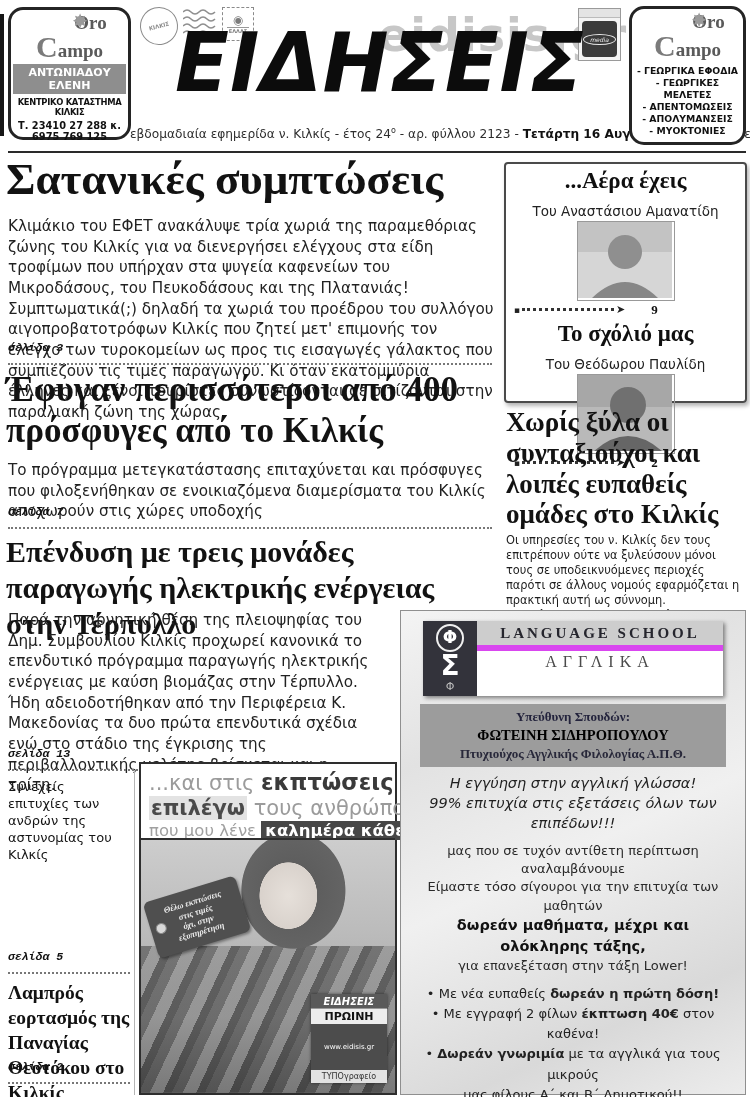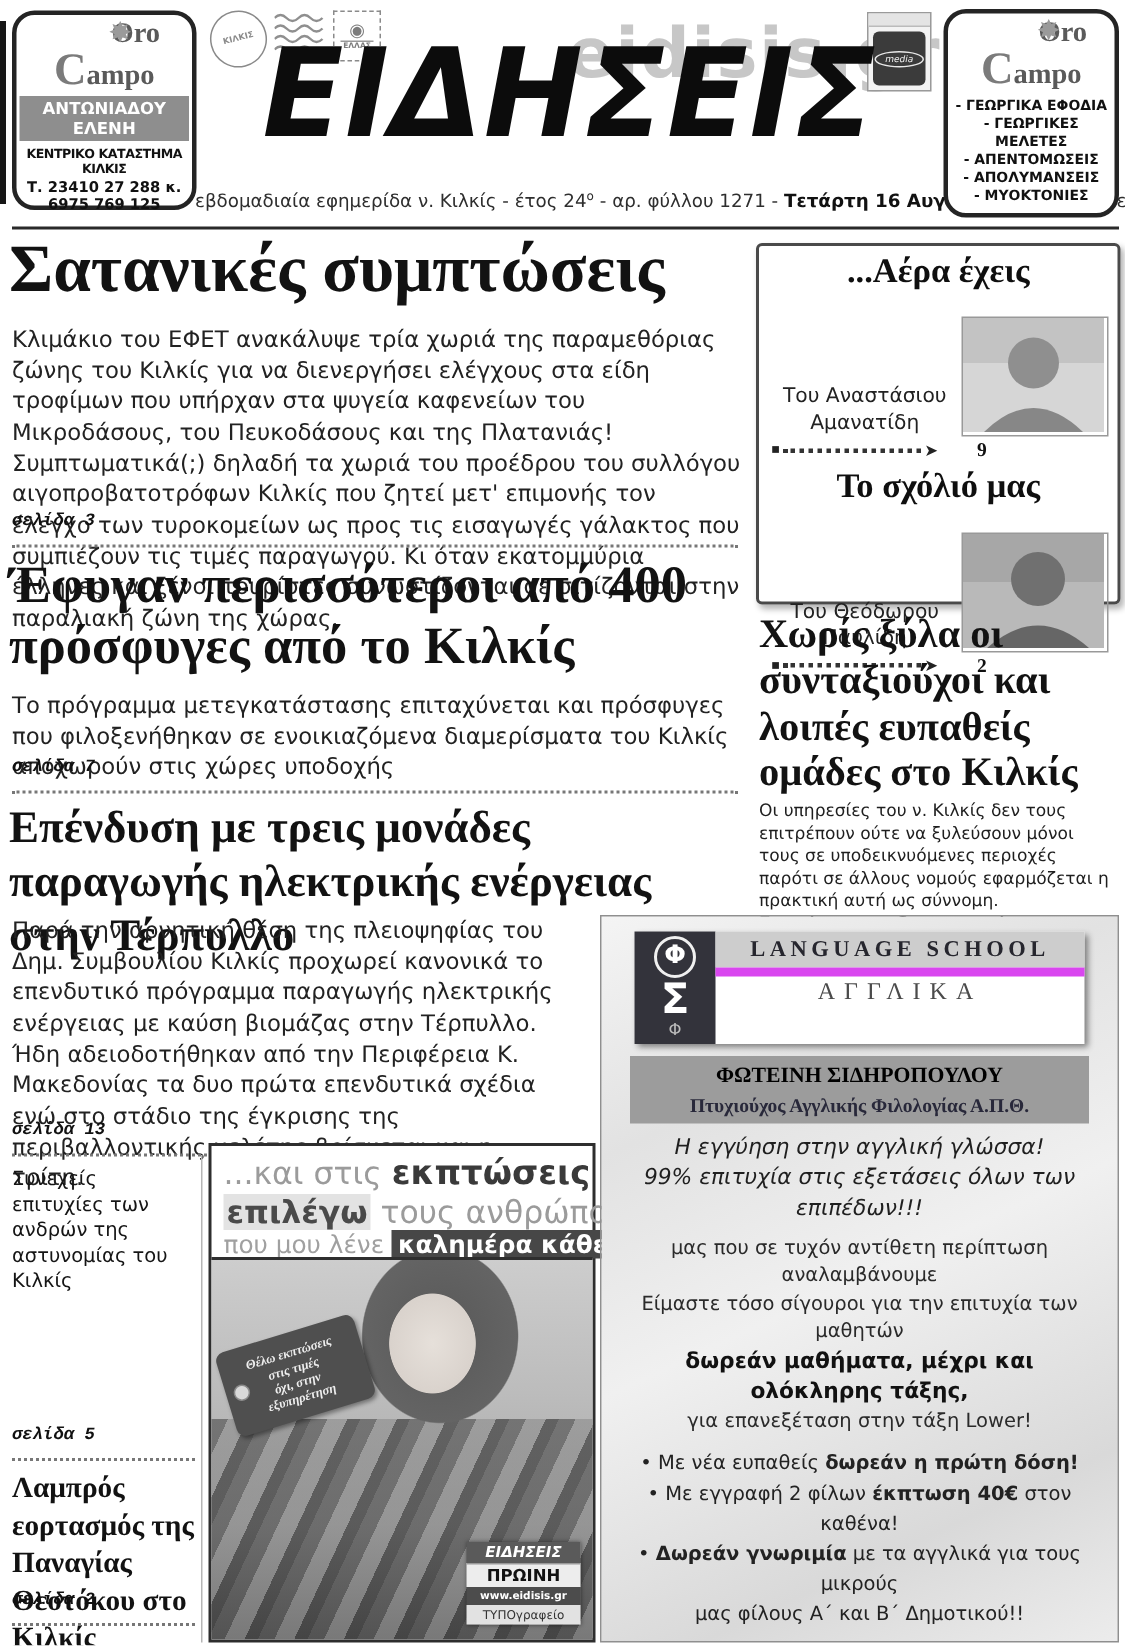--- a/index.html
+++ b/index.html
@@ -50,21 +50,21 @@
   .h2{left:6px;top:370px;width:492px;font-size:35px;line-height:1.17;}
   .a2-body{left:8px;top:460px;width:486px;}
   .a2-page{left:8px;top:505px;width:484px;}
   .h3{left:6px;top:534px;width:482px;font-size:30px;line-height:1.2;}
   .a3-body{left:8px;top:610px;width:364px;}
   .a3-page{left:8px;top:747px;width:150px;}
   
   .cols-box{left:504px;top:162px;width:243px;height:241px;border:2px solid #4a4a4a;border-radius:4px;
             box-shadow:2px 3px 4px rgba(0,0,0,.3);box-sizing:border-box;padding:4px 6px;display:flex;flex-direction:column;}
   .col-title{font-family:"Liberation Serif",serif;font-weight:bold;font-size:23px;text-align:center;color:#0f0f0f;line-height:1.1;}
-  .col-row{display:flex;align-items:flex-end;margin-top:18px;}
+  .col-row{display:flex;align-items:center;margin-top:2px;flex-direction:column;}
   .col-author{flex:1;text-align:center;font-size:13.5px;line-height:1.3;color:#222;padding-top:8px;}
   .col-photo{width:96px;height:78px;flex:0 0 auto;border:1px solid #999;}
   .arrow-line{display:flex;align-items:center;margin:1px 6px 3px 2px;}
   .arrow-sq{font-size:9px;color:#222;}
   .dotline{flex:0 0 92px;border-bottom:3px dotted #333;height:0;margin:0 2px;}
   .arrow-head{font-size:11px;color:#222;}
   .arrow-num{font-family:"Liberation Serif",serif;font-weight:bold;font-size:13px;margin-left:26px;color:#111;}
   
   .wood-h{left:506px;top:407px;width:241px;font-size:27px;line-height:1.14;}
   .wood-body{left:506px;top:533px;width:240px;font-size:11.4px;line-height:1.32;color:#1e1e1e;}
@@ -92,21 +92,21 @@
        linear-gradient(180deg,#cdcdcd 0%,#bcbcbc 35%,#a8a8a8 70%,#6f6f6f 100%);
      background-repeat:no-repeat;background-size:auto,auto,100% 58%,100% 100%;background-position:0 0,0 0,0 100%,0 0;}
   .tag{position:absolute;left:8px;top:48px;width:96px;height:58px;background:#4f4f4f;border-radius:6px;
        transform:rotate(-17deg);color:#eee;display:flex;align-items:center;justify-content:center;
        font-family:"Liberation Serif",serif;font-style:italic;font-weight:bold;font-size:8.6px;line-height:1.2;text-align:center;
        box-shadow:1px 2px 3px rgba(0,0,0,.4);}
   .tag-hole{position:absolute;left:5px;top:24px;width:9px;height:9px;border-radius:50%;background:#d9d9d9;border:1.5px solid #8a8a8a;}
   .mad-logo{position:absolute;right:8px;bottom:10px;width:76px;text-align:center;box-shadow:0 0 3px rgba(0,0,0,.5);}
   .ml-r1{background:#5a5a5a;color:#fff;font-style:italic;font-weight:bold;font-size:10px;padding:2px 0 1px;}
   .ml-r2{background:#ededed;color:#111;font-weight:bold;font-size:11px;padding:1px 0;border-top:1px solid #999;}
-  .ml-r3{background:#4c4c4c;color:#fff;font-weight:bold;font-size:7px;padding:2px 0;}
+  .ml-r3{background:#4c4c4c;color:#fff;font-weight:normal;font-size:7px;padding:19px 0;}
   .ml-r4{background:#e2e2e2;color:#333;font-size:8px;padding:2px 0;}
   
   .school-ad{left:400px;top:610px;width:346px;height:485px;border:1.5px solid #8f8f8f;box-sizing:border-box;
      background:linear-gradient(155deg,#f4f4f4 0%,#e2e2e2 25%,#f0f0f0 50%,#d9d9d9 80%,#ececec 100%);
      padding:8px 10px;display:flex;flex-direction:column;text-align:center;}
   .sl-logo{width:300px;height:84px;margin:2px auto 8px;display:flex;background:#fff;box-shadow:2px 2px 4px rgba(0,0,0,.45);}
   .sl-left{width:54px;background:#33333b;color:#fff;display:flex;flex-direction:column;align-items:center;justify-content:space-around;padding:3px 0;}
   .sl-phi{width:24px;height:24px;border:2px solid #f0f0f0;border-radius:50%;font-size:17px;line-height:23px;font-weight:bold;}
   .sl-sigma{font-size:28px;font-weight:bold;line-height:1;}
   .sl-phi2{font-size:11px;color:#bdbdbd;}
@@ -166,21 +166,21 @@
 
   <div class="abs badge">
     <div class="btop"></div>
     <div class="binner">
       <span class="boval">media</span>
     </div>
   </div>
 
   <div class="abs masthead">ΕΙΔΗΣΕΙΣ</div>
   <div class="abs mast-sub">
-    <span>εβδομαδιαία εφημερίδα ν. Κιλκίς - έτος 24</span><sup>ο</sup><span> - αρ. φύλλου 1271 - </span><b>Τετάρτη 16 Αυγούστου 2017 - </b><span>1 ευρώ</span>
+    <span>εβδομαδιαία εφημερίδα ν. Κιλκίς - έτος 24</span><sup>ο</sup><span> - αρ. φύλλου 2123 - </span><b>Τετάρτη 16 Αυγούστου 2017 - </b><span>1 ευρώ</span>
   </div>
 
   <div class="abs adbox right-ad">
     <div class="oc-logo">
       <span class="oc-sun">✸</span>
       <span class="oc-oro">Oro</span><br>
       <span class="oc-c">C</span><span class="oc-ampo">ampo</span>
     </div>
     <div class="services">
       <div>- ΓΕΩΡΓΙΚΑ ΕΦΟΔΙΑ</div>
@@ -286,20 +286,21 @@
         <div class="sl-phi">Φ</div>
         <div class="sl-sigma">Σ</div>
         <div class="sl-phi2">Φ</div>
       </div>
       <div class="sl-right">
         <div class="sl-r1">LANGUAGE SCHOOL</div>
         <div class="sl-r3">ΑΓΓΛΙΚΑ</div>
       </div>
     </div>
     <div class="sl-director">
+      <div class="sl-d1">Υπεύθυνη Σπουδών:</div>
       <div class="sl-d2">ΦΩΤΕΙΝΗ ΣΙΔΗΡΟΠΟΥΛΟΥ</div>
       <div class="sl-d3">Πτυχιούχος Αγγλικής Φιλολογίας Α.Π.Θ.</div>
     </div>
     <div class="sl-tagline">Η εγγύηση στην αγγλική γλώσσα!</div>
     <div class="sl-tagline">99% επιτυχία στις εξετάσεις όλων των επιπέδων!!!</div>
     <div class="sl-promise">
       <div>μας που σε τυχόν αντίθετη περίπτωση αναλαμβάνουμε</div>
       <div>Είμαστε τόσο σίγουροι για την επιτυχία των μαθητών</div>
       <div class="sl-pbold">δωρεάν μαθήματα, μέχρι και ολόκληρης τάξης,</div>
       <div>για επανεξέταση στην τάξη Lower!</div>

